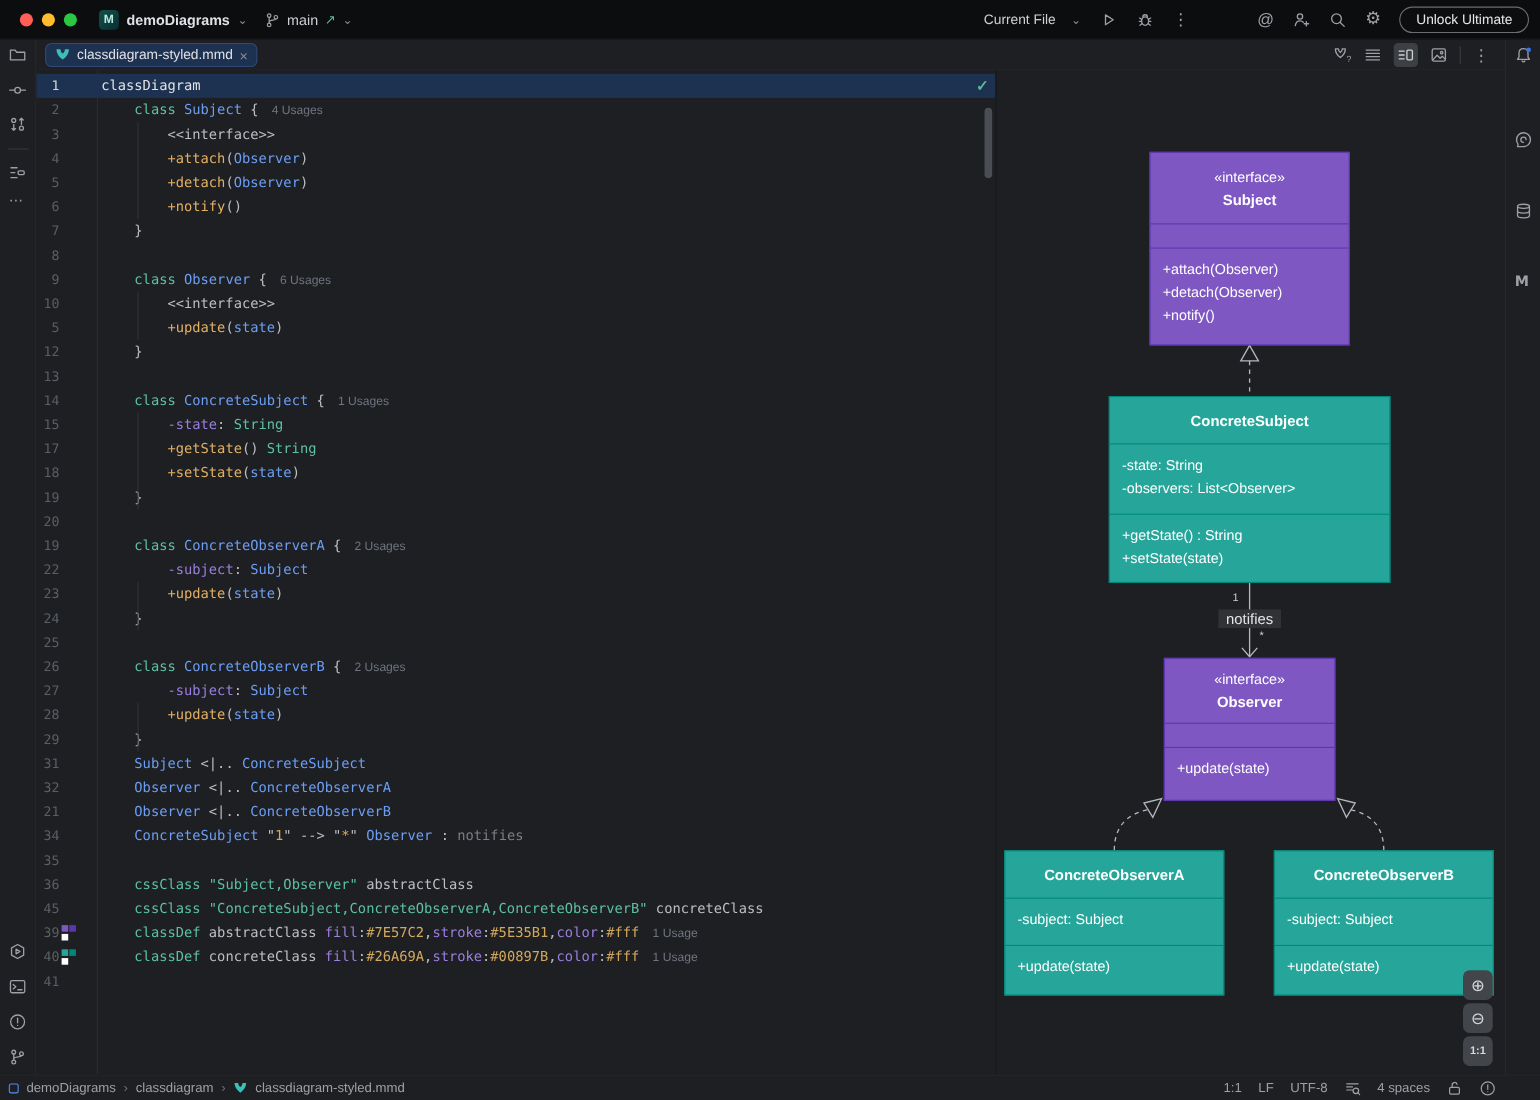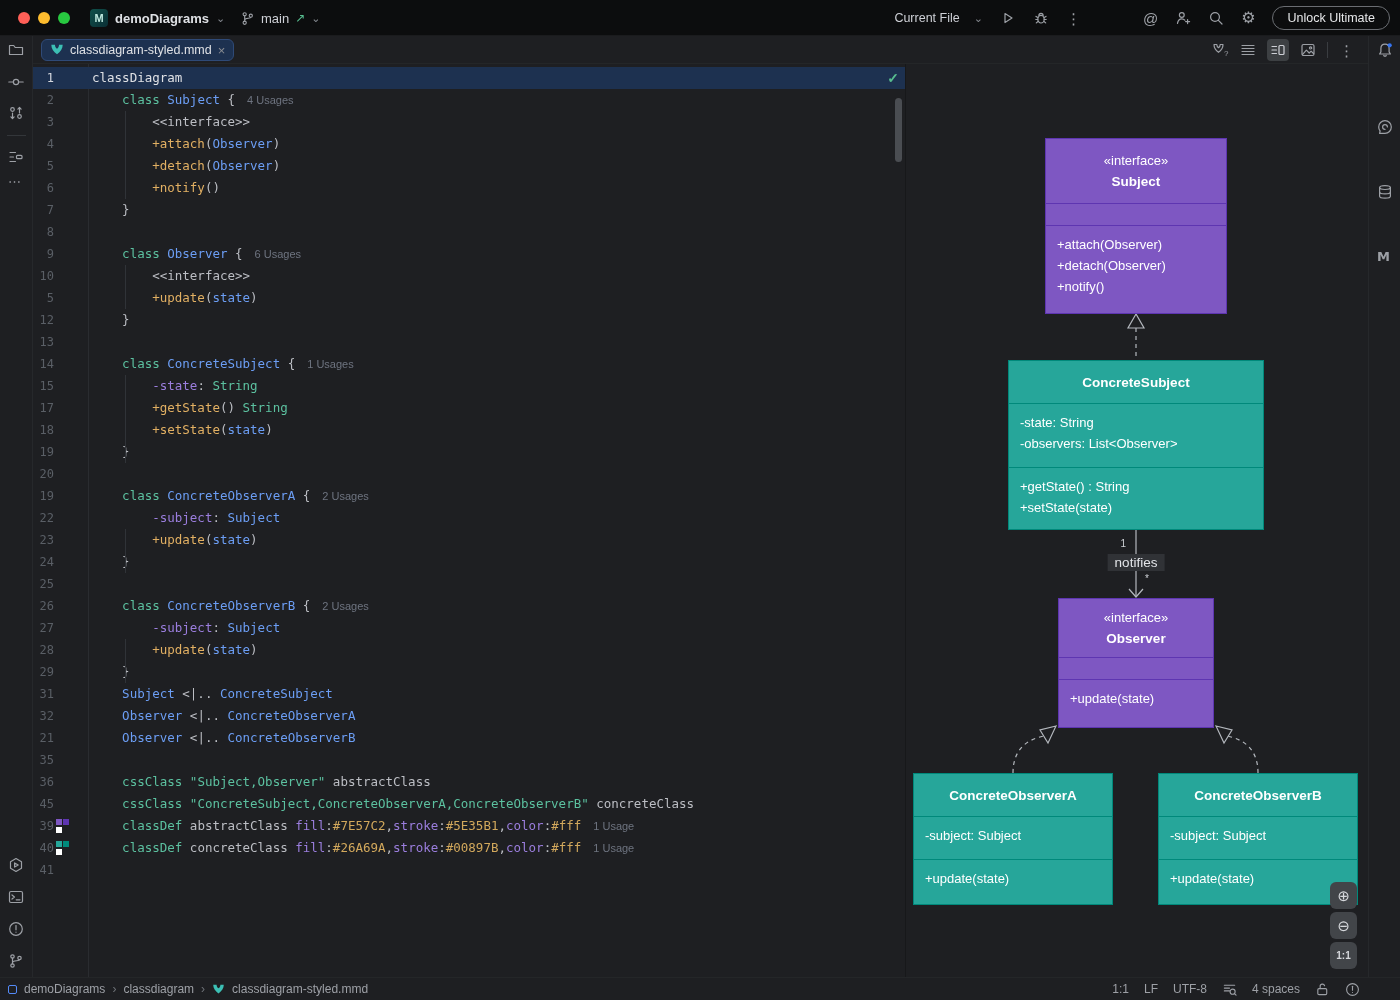--- a/index.html
+++ b/index.html
@@ -265,20 +265,21 @@
         <div class="crow"><span class="ln">23</span><span><span class="t-fg">        </span><span class="t-fn">+update</span><span class="t-fg">(</span><span class="t-cls">state</span><span class="t-fg">)</span></span></div>
         <div class="crow"><span class="ln">24</span><span><span class="t-fg">    }</span></span></div>
         <div class="crow"><span class="ln">25</span><span></span></div>
         <div class="crow"><span class="ln">26</span><span><span class="t-fg">    </span><span class="t-kw">class</span><span class="t-fg"> </span><span class="t-cls">ConcreteObserverB</span><span class="t-fg"> {</span></span><span class="hint">2 Usages</span></div>
         <div class="crow"><span class="ln">27</span><span><span class="t-fg">        </span><span class="t-fld">-subject</span><span class="t-fg">: </span><span class="t-cls">Subject</span></span></div>
         <div class="crow"><span class="ln">28</span><span><span class="t-fg">        </span><span class="t-fn">+update</span><span class="t-fg">(</span><span class="t-cls">state</span><span class="t-fg">)</span></span></div>
         <div class="crow"><span class="ln">29</span><span><span class="t-fg">    }</span></span></div>
         <div class="crow"><span class="ln">31</span><span><span class="t-fg">    </span><span class="t-cls">Subject</span><span class="t-fg"> &lt;|.. </span><span class="t-cls">ConcreteSubject</span></span></div>
         <div class="crow"><span class="ln">32</span><span><span class="t-fg">    </span><span class="t-cls">Observer</span><span class="t-fg"> &lt;|.. </span><span class="t-cls">ConcreteObserverA</span></span></div>
         <div class="crow"><span class="ln">21</span><span><span class="t-fg">    </span><span class="t-cls">Observer</span><span class="t-fg"> &lt;|.. </span><span class="t-cls">ConcreteObserverB</span></span></div>
+        <div class="crow"><span class="ln">34</span><span><span class="t-fg">    </span><span class="t-cls">ConcreteSubject</span><span class="t-fg"> "</span><span class="t-num">1</span><span class="t-fg">" --&gt; "</span><span class="t-num">*</span><span class="t-fg">" </span><span class="t-cls">Observer</span><span class="t-fg"> : </span><span class="t-cmt">notifies</span></span></div>
         <div class="crow"><span class="ln">35</span><span></span></div>
         <div class="crow"><span class="ln">36</span><span><span class="t-fg">    </span><span class="t-kw">cssClass</span><span class="t-fg"> </span><span class="t-str">"Subject,Observer"</span><span class="t-fg"> abstractClass</span></span></div>
         <div class="crow"><span class="ln">45</span><span><span class="t-fg">    </span><span class="t-kw">cssClass</span><span class="t-fg"> </span><span class="t-str">"ConcreteSubject,ConcreteObserverA,ConcreteObserverB"</span><span class="t-fg"> concreteClass</span></span></div>
         <div class="crow"><span class="ln">39</span><span class="chips"><i style="background: rgb(126, 87, 194);"></i><i style="background: rgb(94, 53, 177);"></i><i style="background: rgb(255, 255, 255);"></i></span><span><span class="t-fg">    </span><span class="t-kw">classDef</span><span class="t-fg"> abstractClass </span><span class="t-fld">fill</span><span class="t-fg">:</span><span class="t-num">#7E57C2</span><span class="t-fg">,</span><span class="t-fld">stroke</span><span class="t-fg">:</span><span class="t-num">#5E35B1</span><span class="t-fg">,</span><span class="t-fld">color</span><span class="t-fg">:</span><span class="t-num">#fff</span></span><span class="hint">1 Usage</span></div>
         <div class="crow"><span class="ln">40</span><span class="chips"><i style="background: rgb(38, 166, 154);"></i><i style="background: rgb(0, 137, 123);"></i><i style="background: rgb(255, 255, 255);"></i></span><span><span class="t-fg">    </span><span class="t-kw">classDef</span><span class="t-fg"> concreteClass </span><span class="t-fld">fill</span><span class="t-fg">:</span><span class="t-num">#26A69A</span><span class="t-fg">,</span><span class="t-fld">stroke</span><span class="t-fg">:</span><span class="t-num">#00897B</span><span class="t-fg">,</span><span class="t-fld">color</span><span class="t-fg">:</span><span class="t-num">#fff</span></span><span class="hint">1 Usage</span></div>
         <div class="crow"><span class="ln">41</span><span></span></div>
       </div>
     <div class="guide" style="top:47px;height:88px"></div>
     <div class="guide" style="top:201px;height:44px"></div>
     <div class="guide" style="top:311px;height:88px"></div>

